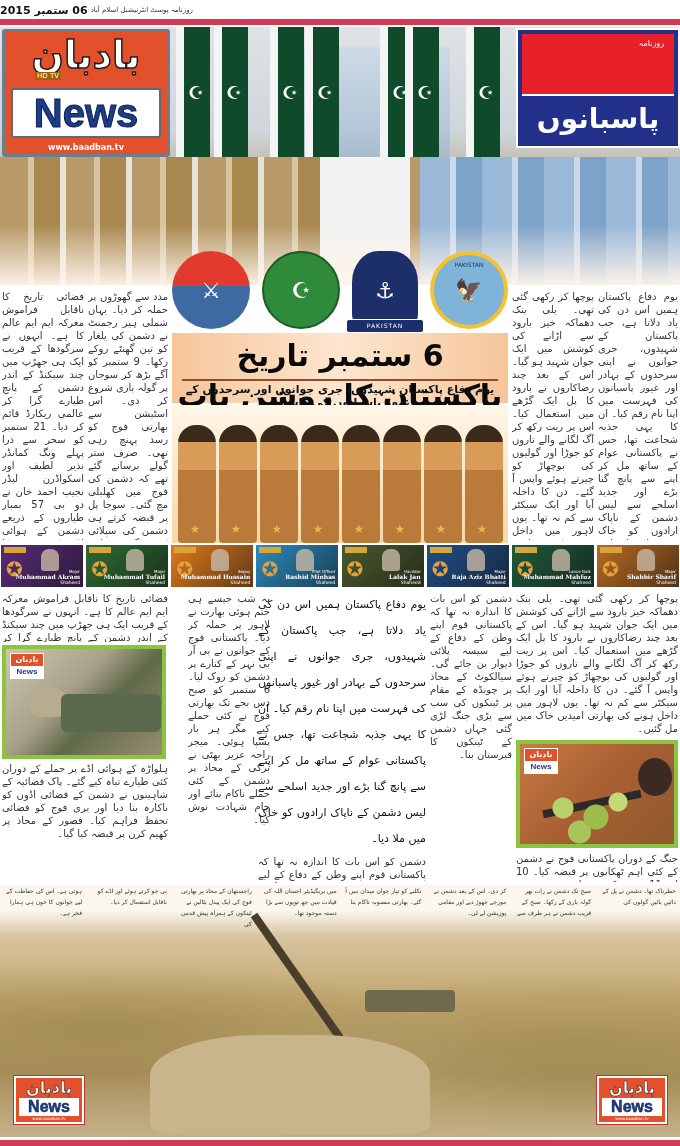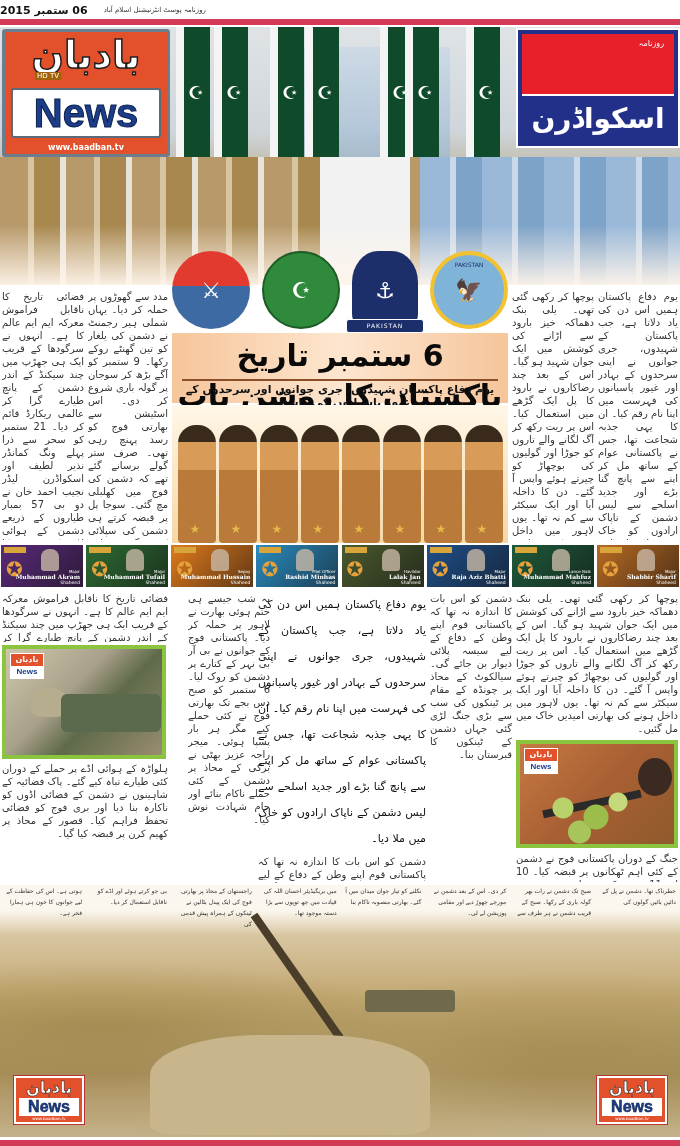--- a/index.html
+++ b/index.html
@@ -1,20 +1,20 @@
 <!DOCTYPE html>
 <html><head>
 <meta charset="utf-8">
 <style>
   *{box-sizing:border-box;margin:0;padding:0}
   html,body{width:680px;height:1146px;background:#fff;overflow:hidden}
   body{position:relative;font-family:"DejaVu Sans",sans-serif;color:#222}
 
   .dateline{position:absolute;top:0;left:0;width:680px;height:20px;display:flex;justify-content:flex-end;align-items:center;padding-right:4px;direction:rtl}
-  .dateline .pub{font-size:7px;color:#333;margin-left:16px}
+  .dateline .pub{font-size:7px;color:#333;margin-left:3px}
   .dateline .date{font-size:11px;font-weight:bold;color:#111}
   .topbar{position:absolute;top:19px;left:0;width:680px;height:6px;background:#d23a55}
 
   
   .hero{position:absolute;top:27px;left:0;width:680px;height:258px;overflow:hidden;
         background:linear-gradient(180deg,#dfe3e6 0%,#cfd6db 40%,#b7a98a 65%,#a48e66 100%)}
   .hero .building{position:absolute;top:20px;left:300px;width:150px;height:110px;background:linear-gradient(180deg,#c8d7e6,#9db8d3);opacity:.7}
   .flag{position:absolute;top:0;width:34px;height:140px;background:#0f4b2a;border-left:8px solid #f4f4f4}
   .flag:after{content:"☪";position:absolute;top:55px;left:4px;color:#fff;font-size:18px}
   .troops{position:absolute;top:130px;left:0;width:680px;height:130px;
@@ -125,21 +125,21 @@
   <div class="ur">بادبان</div>
   <div class="hd">HD TV</div>
   <div class="newsbox">
     <div class="news">News</div>
   </div>
   <div class="url">www.baadban.tv</div>
 </div>
 
 <div class="logo-post">
   <div class="small">روزنامہ</div>
-  <div class="intl">اسکواڈرن</div>
+  <div class="intl">پاسبانوں</div>
 </div>
 
 <div class="emblems">
   <div class="emb isi">⚔</div>
   <div class="emb army">☪</div>
   <div class="emb navy">⚓<span class="band">PAKISTAN</span></div>
   <div class="emb paf"><span class="txt">PAKISTAN</span>🦅</div>
 </div>
 
 <div class="headline">

